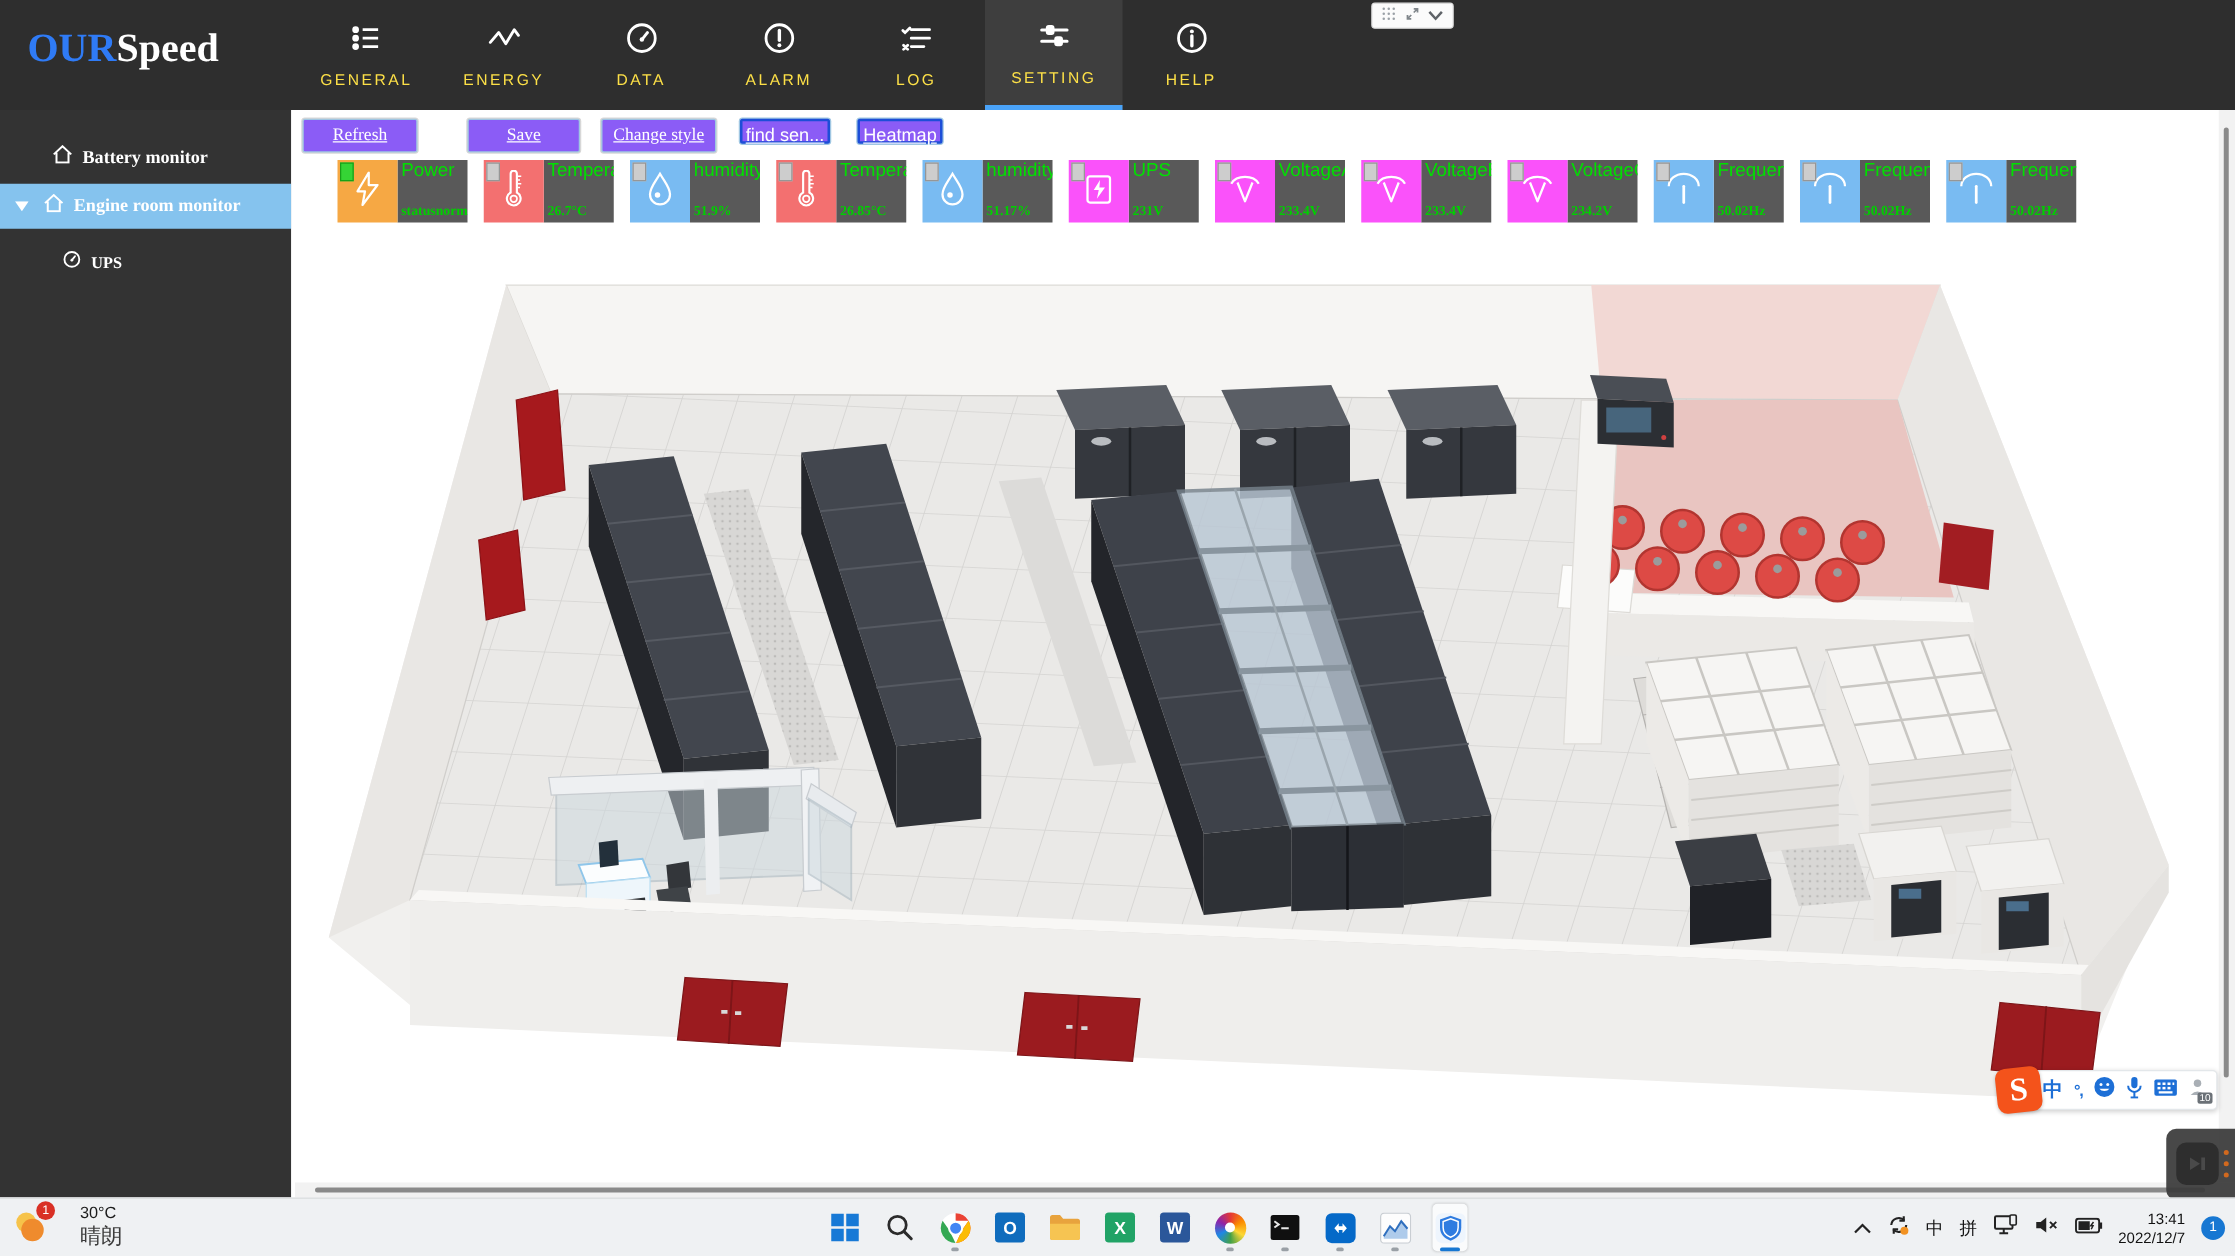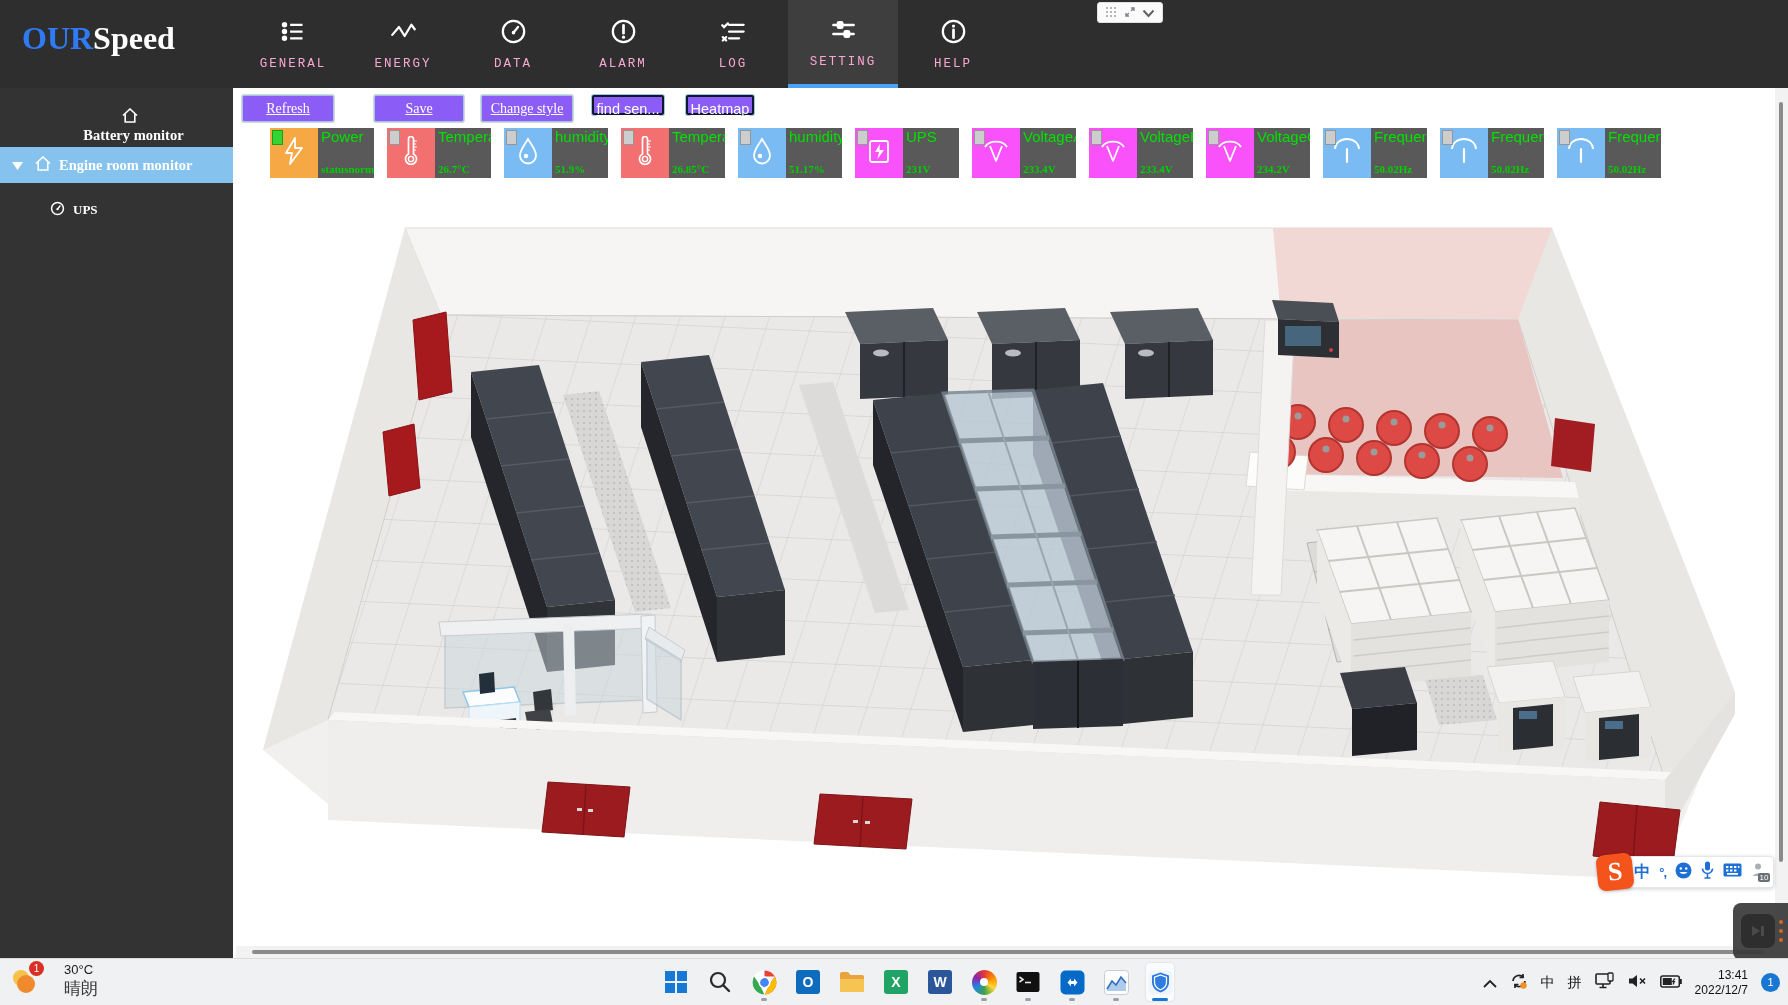--- a/index.html
+++ b/index.html
@@ -6,38 +6,38 @@
   body { font-family:"Liberation Sans", sans-serif; background:#fff; }
   #screen { position:relative; width:1788px; height:1005px; overflow:hidden; background:#fff; }
 
   
   .navbar { position:absolute; left:0; top:0; width:1788px; height:88px; background:#2e2e2e; }
   .logo { position:absolute; left:22px; top:20px; font-family:"Liberation Serif", serif; font-weight:bold; font-size:32px; letter-spacing:0; }
   .logo .p1 { color:#2f7bf6; } .logo .p2 { color:#ffffff; }
   .nav-menu { position:absolute; left:238px; top:0; height:88px; display:flex; }
   .nav-item { width:110px; height:88px; display:flex; flex-direction:column; align-items:center; justify-content:center; cursor:pointer; }
   .nav-item svg { width:27px; height:27px; margin-bottom:8px; }
-  .nav-item .nlabel { font-family:Liberation Mono, monospace; font-size:12.5px; letter-spacing:2px; color:#f9a8d4; }
+  .nav-item .nlabel { font-family:Liberation Sans, sans-serif; font-size:12.5px; letter-spacing:2px; color:#fde047; }
   .nav-item.active { background:#3e3e3e; border-bottom:4px solid #4aa3f8; }
   .mini-widget { position:absolute; left:1097px; top:2px; width:66px; height:21px; background:#fbfbfb; border:1px solid #e0e0e0; border-radius:3px; display:flex; align-items:center; justify-content:space-evenly; }
   .userbox { position:absolute; right:0; top:0; height:88px; }
 
   
   .sidebar { position:absolute; left:0; top:88px; width:233px; height:870px; background:#333333; }
   .side-item { position:absolute; left:0; width:233px; height:36px; display:flex; align-items:center; color:#fff; font-family:"Liberation Serif", serif; font-weight:bold; cursor:pointer; }
   .side-item svg { flex:none; }
   .side-item.selected { background:#85c3ee; }
   .side-label { font-size:14.5px; margin-left:8px; white-space:nowrap; }
 
   
   .content { position:absolute; left:233px; top:88px; width:1555px; height:870px; background:#fff; }
   .toolbar { position:absolute; left:9px; top:7px; display:flex; align-items:flex-start; }
   .btn { background:#8b5cf6; color:#fff; text-align:center; cursor:pointer;text-decoration:underline; }
   .btn-a { font-family:"Liberation Serif", serif; font-size:14px; height:27px; line-height:25px; border:1px solid #9fc6e2; border-radius:2px; box-shadow:0 0 0 1px #d7d7d7; }
-  .btn-b { font-family:"Liberation Sans", sans-serif; font-size:14.5px; height:20px; line-height:25px; border:2px solid #0f172a; border-radius:2px; box-shadow:0 0 0 1px #9fc6e2;text-align:center; }
+  .btn-b { font-family:"Liberation Sans", sans-serif; font-size:14.5px; height:20px; line-height:25px; border:2px solid #1d4ed8; border-radius:2px; box-shadow:0 0 0 1px #9fc6e2;text-align:center; }
   .tiles { position:absolute; left:4px; top:40px; display:flex; gap:13px;padding-left:33px; }
   .tile { width:104px; height:50px; display:flex; cursor:pointer; }
   .tile-icon { position:relative; width:48px; height:50px; flex:none; display:flex; align-items:center; justify-content:center; }
   .cb { position:absolute; left:2px; top:2px; width:11px; height:15px; background:#cdcdcd; border:1px solid #969696; }
   .cb.on { background:#35d435; border-color:#18a018; }
   .tile-body { flex:1; background:#595959; overflow:hidden; padding:1px 0 3px 3px; display:flex; flex-direction:column; justify-content:space-between; }
   .tile-label { color:#00e100; font-size:15px; line-height:16px; white-space:nowrap; }
   .tile-value { color:#00cf00; font-family:"Liberation Serif", serif; font-weight:bold; font-size:11px; white-space:nowrap; }
 
   .scene { position:absolute; left:0px; top:92px; width:1555px; height:700px; }
@@ -176,21 +176,21 @@
       
       
       
       
       
       
     </div>
   </div>
 
   <div class="sidebar">
-    <div class="side-item" style="top:20px; padding-left:26px;flex-direction:column;">
+    <div class="side-item" style="top:20px; padding-left:42px;">
       <span><svg width="16" height="15" viewBox="0 0 16 15">
             <path d="M1 7.5 L8 1 L15 7.5 M3.2 6.2 V14 H12.8 V6.2" stroke="#fff" stroke-width="1.6" fill="none"></path>
           </svg></span>
       <span class="side-label">Battery monitor</span>
     </div>
     <div class="side-item selected" style="top:59px; padding-left:12px;">
       <span><svg width="11" height="8" viewBox="0 0 11 8">
             <path d="M0 0 L11 0 L5.5 8 Z" fill="#fff"></path>
           </svg></span>
       <span style="width:12px;"></span>

